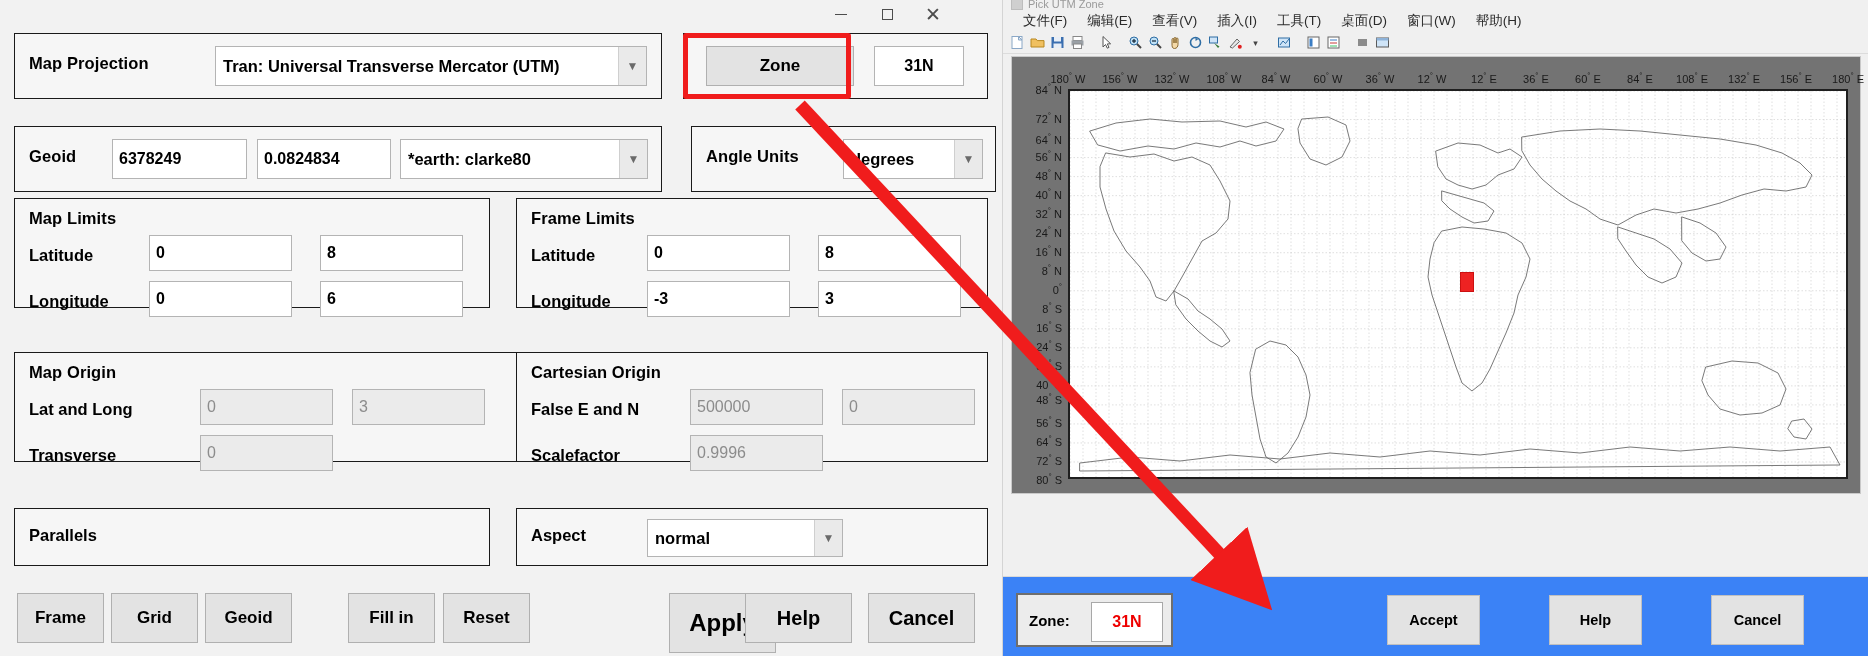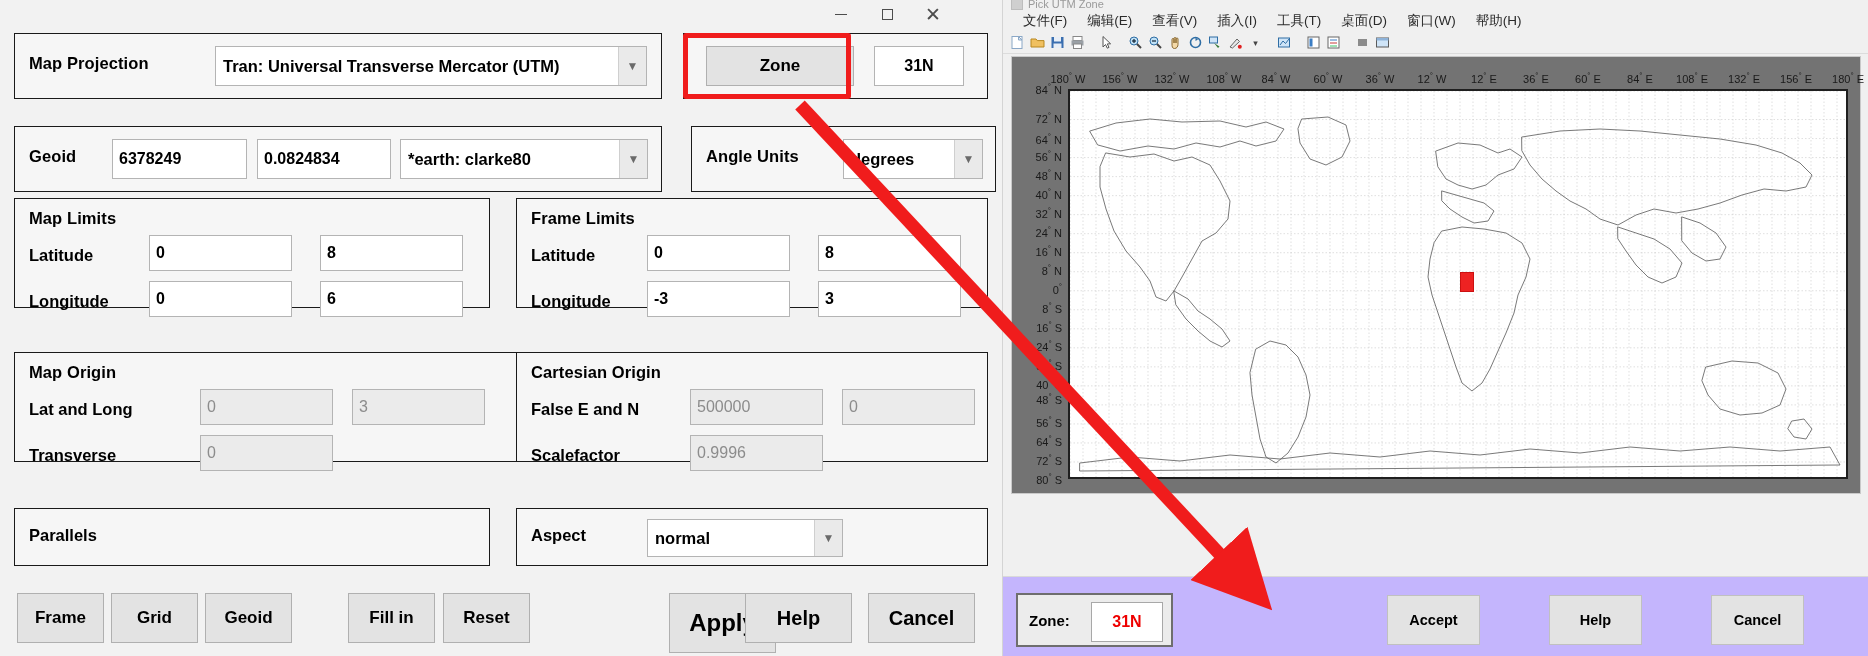--- a/index.html
+++ b/index.html
@@ -131,21 +131,21 @@
   .deg { font-size:8px; vertical-align:super; }
 
   #zone-marker {
     position:absolute; background:#ee2222; border:1px solid #cc1111;
     width:17px; height:24px; z-index:5;
   }
 
   
   #fig-bottom {
     position:absolute; left:0; top:576px; width:866px; height:80px;
-    background:#c4b5fd; border-top:1px solid #d9d9d9;
+    background:#3b82f6; border-top:1px solid #d9d9d9;
   }
   #zone-box {
     position:absolute; left:13px; top:16px; width:157px; height:54px;
     border:2px solid #6e6e6e; background:#ececec;
     display:flex; align-items:center;
   }
   #zone-box-label { font-size:15px; font-weight:bold; color:#000; margin-left:11px; }
   #zone-box-value {
     position:absolute; right:8px; top:7px; width:72px; height:40px;
     background:#ffffff; border:1px solid #a8a8a8;

